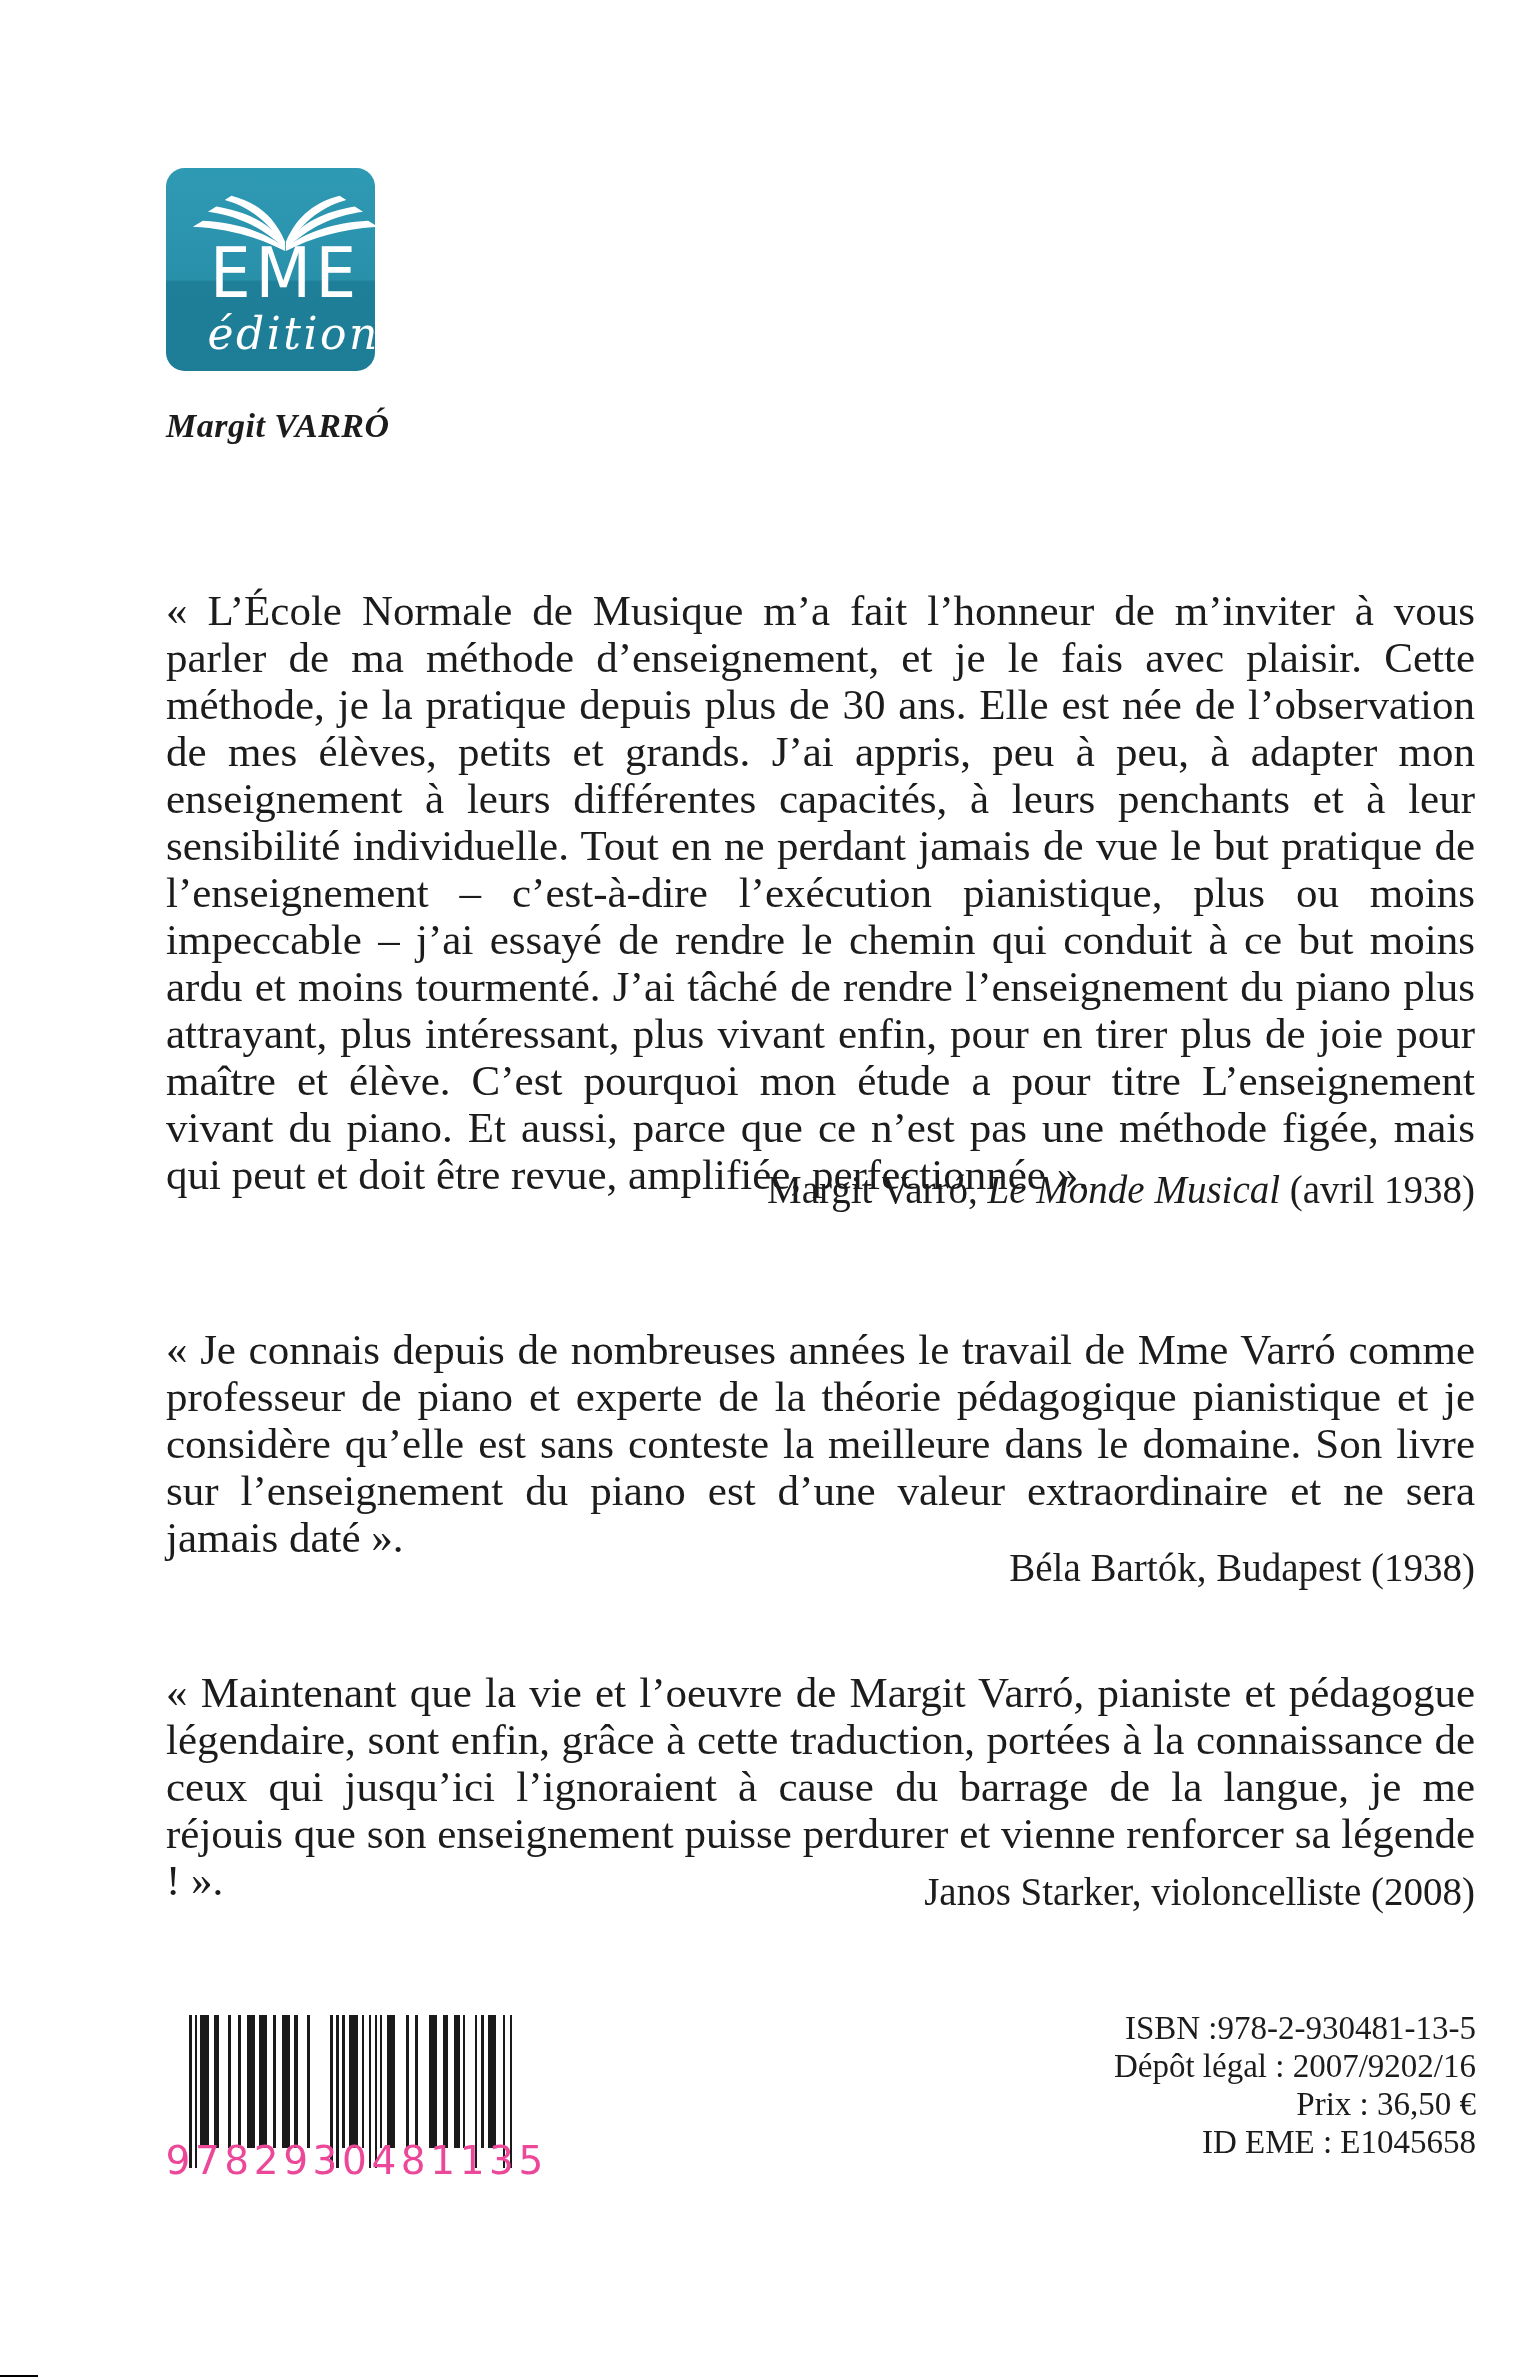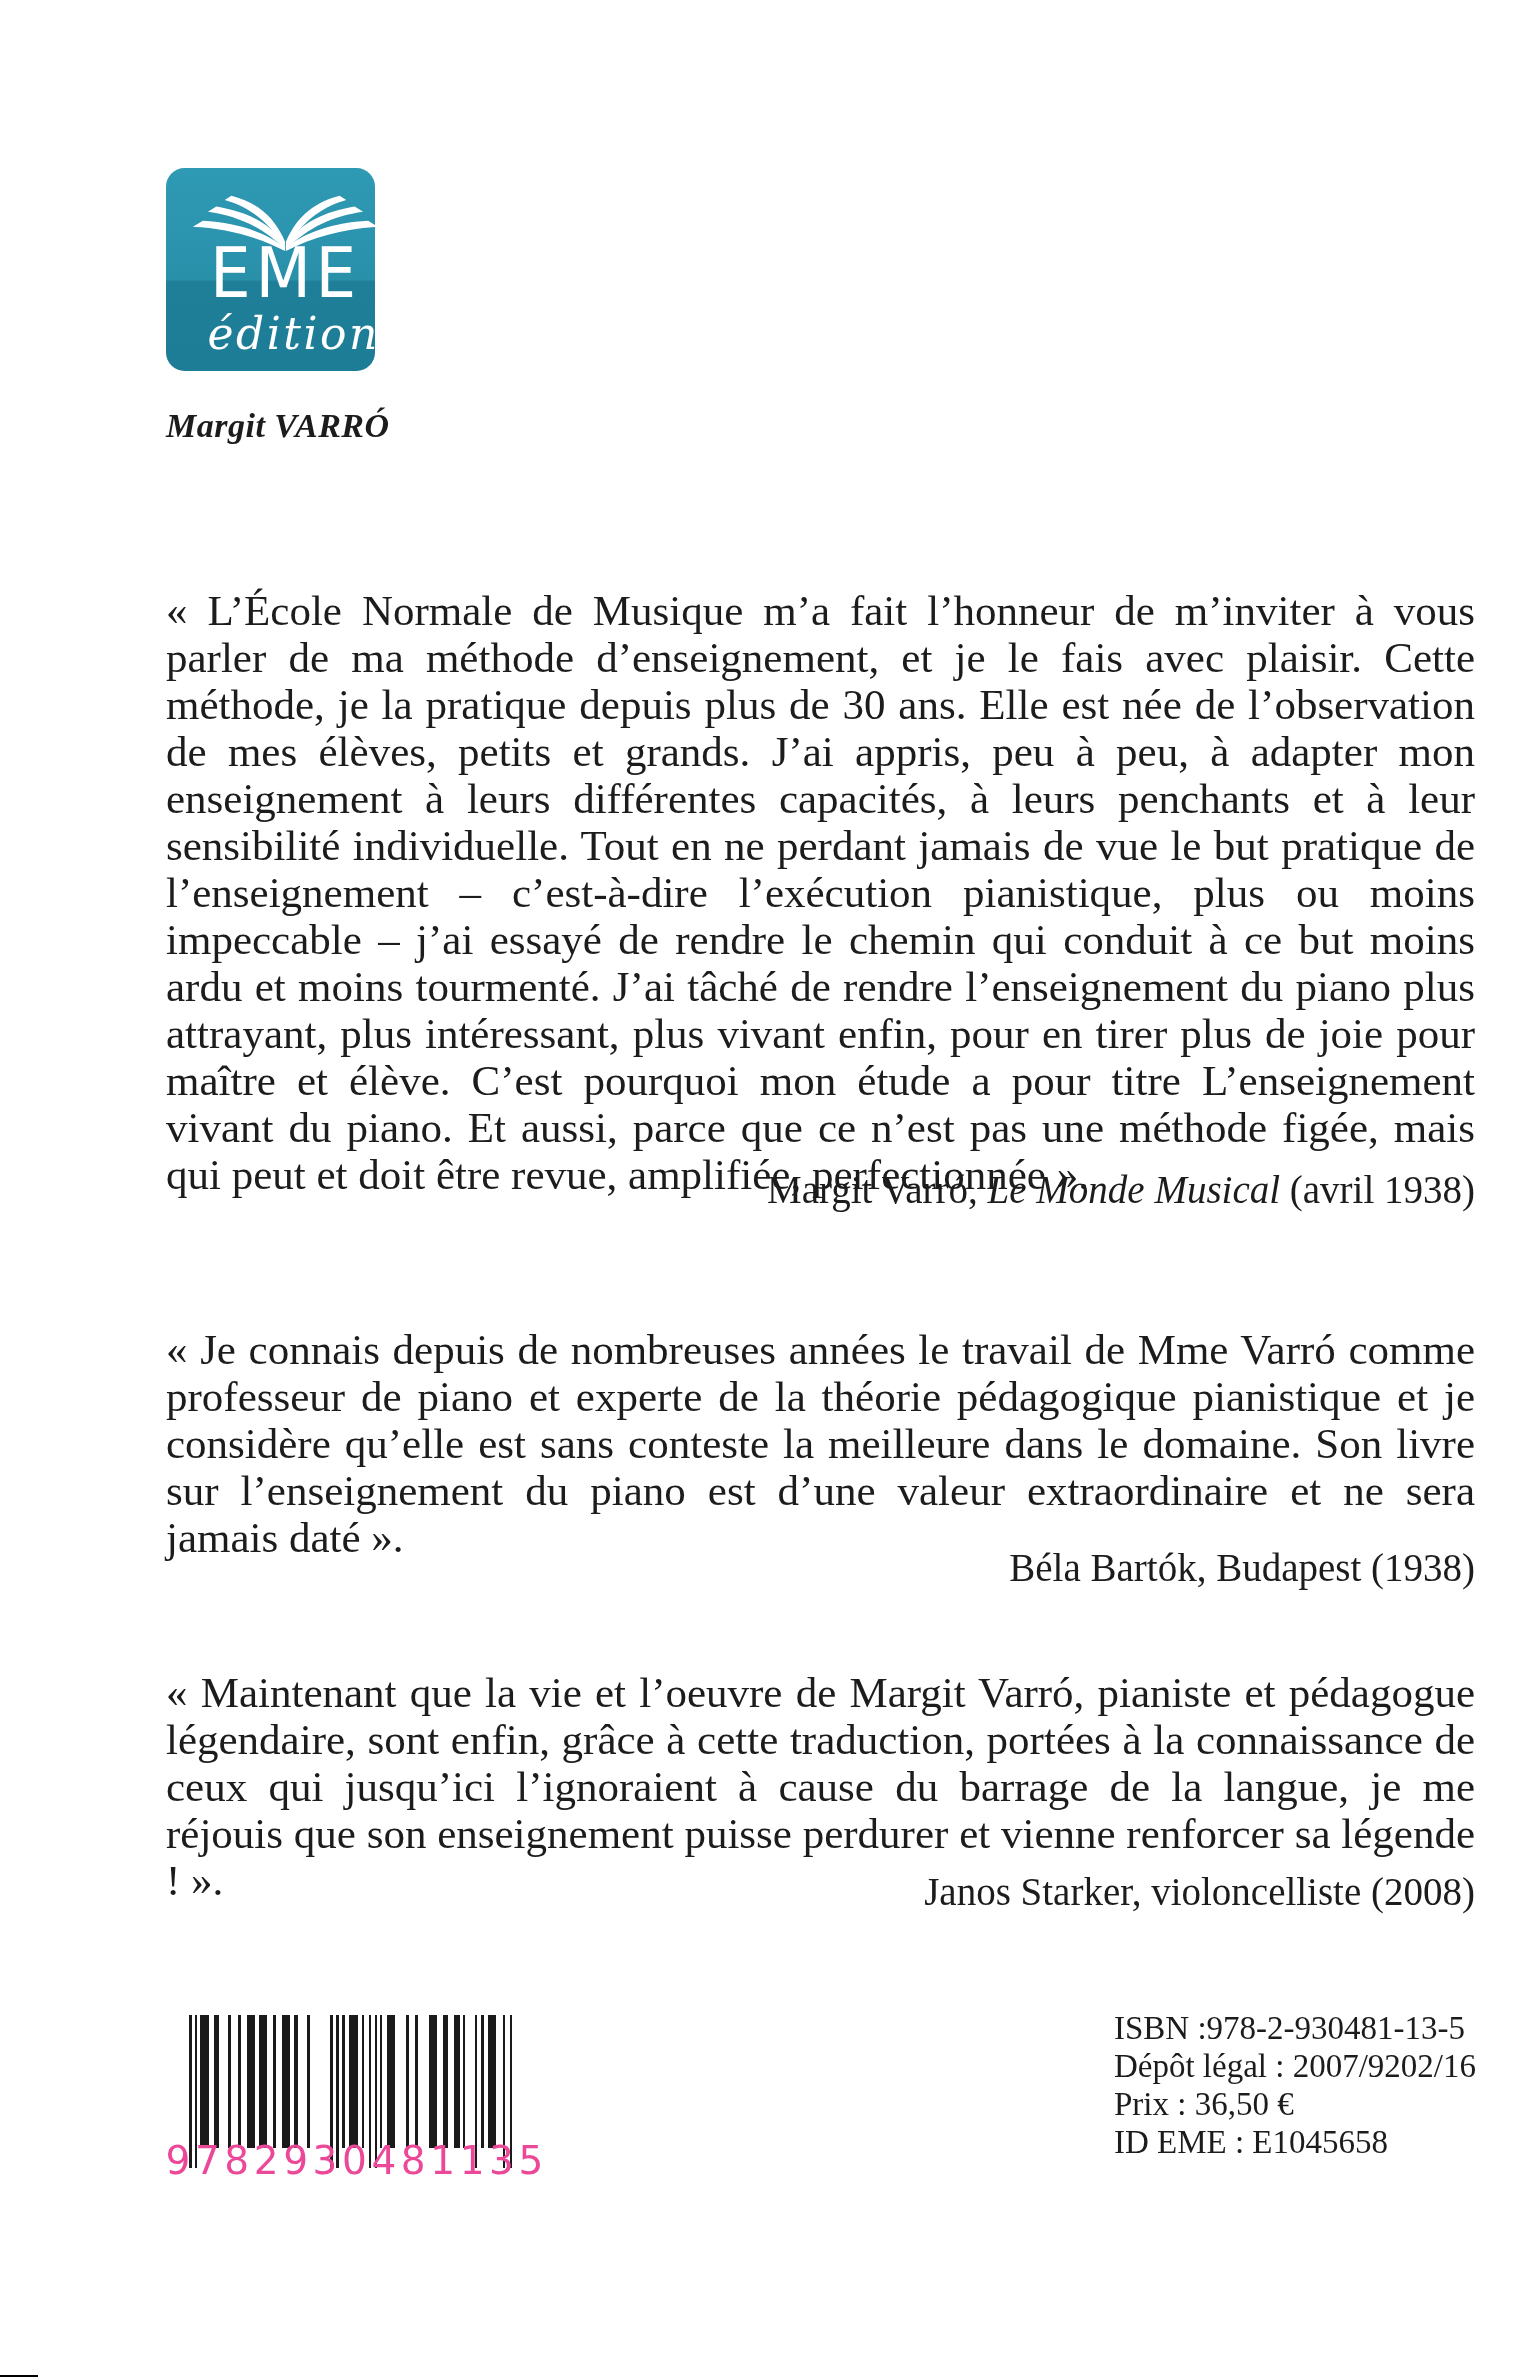--- a/index.html
+++ b/index.html
@@ -36,21 +36,21 @@
   .it { font-style: italic; }
 
   
   .barcode { left: 189px; top: 2015px; width: 323px; height: 168px; }
   .barcode-digits { position: absolute; left: -23.5px; top: 126px; width: 352px;
                     font-family: "DejaVu Sans", sans-serif; font-size: 39px; line-height: 40px;
                     letter-spacing: 4.6px; color: #ec4899; white-space: nowrap; }
   .bar { position: absolute; top: 0; background: #1a1a1a; }
 
   
-  .pubinfo { right: 59px; top: 2009px; text-align: left; font-size: 33px; line-height: 38px; white-space: nowrap; margin-left: 28px; }
+  .pubinfo { right: 59px; top: 2009px; text-align: right; font-size: 33px; line-height: 38px; white-space: nowrap; margin-left: 28px; }
 
   .cropmark { left: 0; top: 2375px; width: 38px; height: 1.7px; background: #000; }
 </style>
 </head>
 <body>
 
 <div class="abs logo">
   <svg width="239" height="203" viewBox="0 0 285 242">
     <g fill="#ffffff">
 

